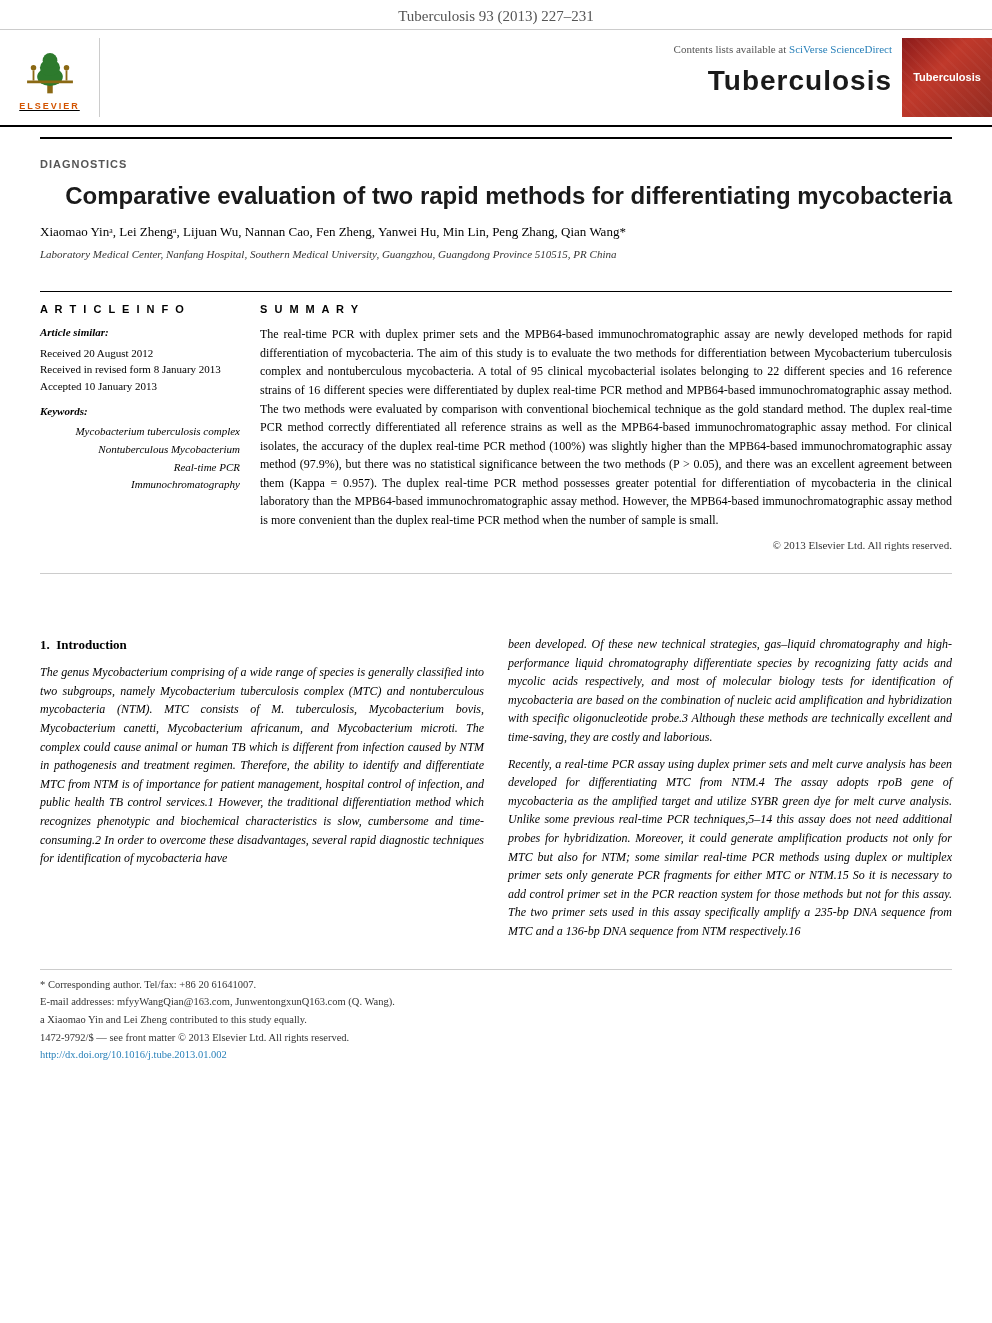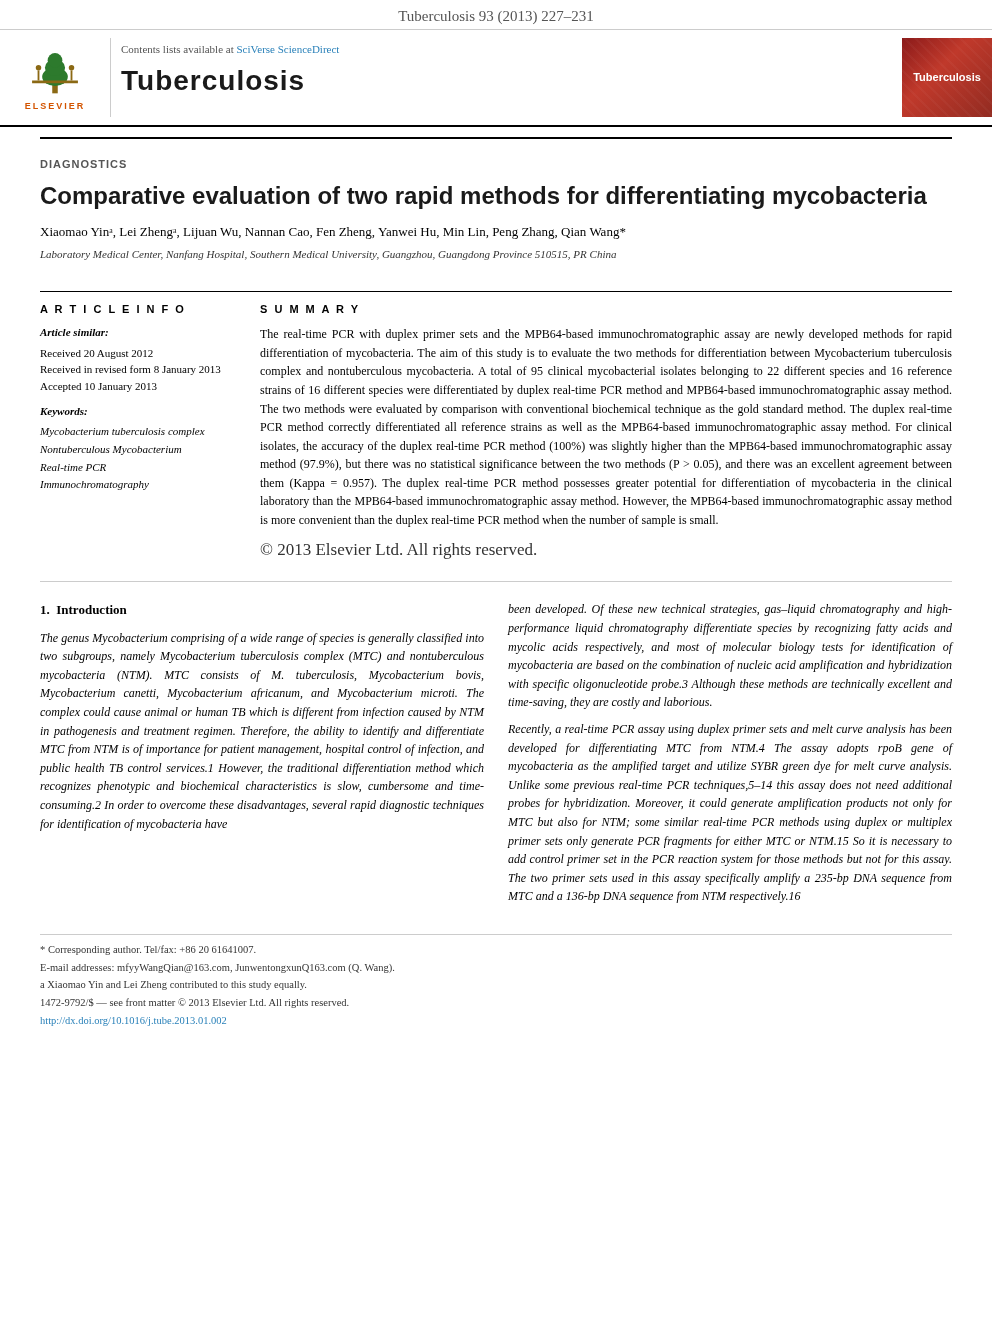--- a/index.html
+++ b/index.html
@@ -22,43 +22,44 @@
       border-bottom: 1px solid #ccc;
     }
     .journal-header {
       display: flex;
       align-items: stretch;
       border-bottom: 2px solid #000;
       padding: 8px 0;
       position: relative;
     }
     .elsevier-logo {
-      width: 111px;
+      width: 100px;
       padding: 4px 10px;
       display: flex;
       flex-direction: column;
       align-items: center;
       justify-content: center;
       border-right: 1px solid #ccc;
+      text-decoration: underline;
     }
     .elsevier-tree {
       width: 60px;
       height: 55px;
     }
     .elsevier-label {
       font-size: 9px;
       color: #d35400;
       font-weight: bold;
       letter-spacing: 2px;
       margin-top: 3px;
       font-family: Arial, sans-serif;
     }
     .journal-title-center {
       flex: 1;
-      text-align: left;
+      text-align: right;
       padding: 4px 10px;
     }
     .sciverse-line {
       font-size: 11px;
       color: #555;
       margin-bottom: 4px;
     }
     .sciverse-line a {
       color: #2980b9;
       text-decoration: none;
@@ -126,20 +127,21 @@
     }
 
     
     .article-title {
       font-size: 24px;
       font-weight: bold;
       color: #1a1a1a;
       line-height: 1.3;
       margin-bottom: 12px;
       font-family: Arial, sans-serif;
+      text-align: right;
     }
 
     
     .authors {
       font-size: 13px;
       margin-bottom: 6px;
       color: #000;
     }
 
     
@@ -189,51 +191,53 @@
       font-size: 11px;
       font-style: italic;
       font-weight: bold;
       margin-top: 10px;
       margin-bottom: 4px;
     }
     .keyword-item {
       font-size: 11px;
       font-style: italic;
       line-height: 1.6;
+      text-align: right;
     }
 
     
     .summary-text {
       font-size: 12px;
       line-height: 1.55;
       text-align: justify;
     }
     .copyright-line {
-      font-size: 17px;
-      text-align: left;
+      font-size: 11px;
+      text-align: right;
       margin-top: 8px;
       color: #333;
     }
 
     
     .body-section {
       margin-top: 20px;
       border-top: 1px solid #ccc;
       padding-top: 10px;
     }
     .two-col-body {
       display: flex;
       gap: 24px;
       margin-top: 8px;
     }
     .body-col {
       flex: 1;
       font-size: 12px;
       line-height: 1.55;
       text-align: justify;
+      margin-top: 43px;
     }
 
     .section-heading {
       font-size: 13px;
       font-weight: bold;
       margin-bottom: 8px;
     }
 
     .body-col p {
       margin-bottom: 8px;

